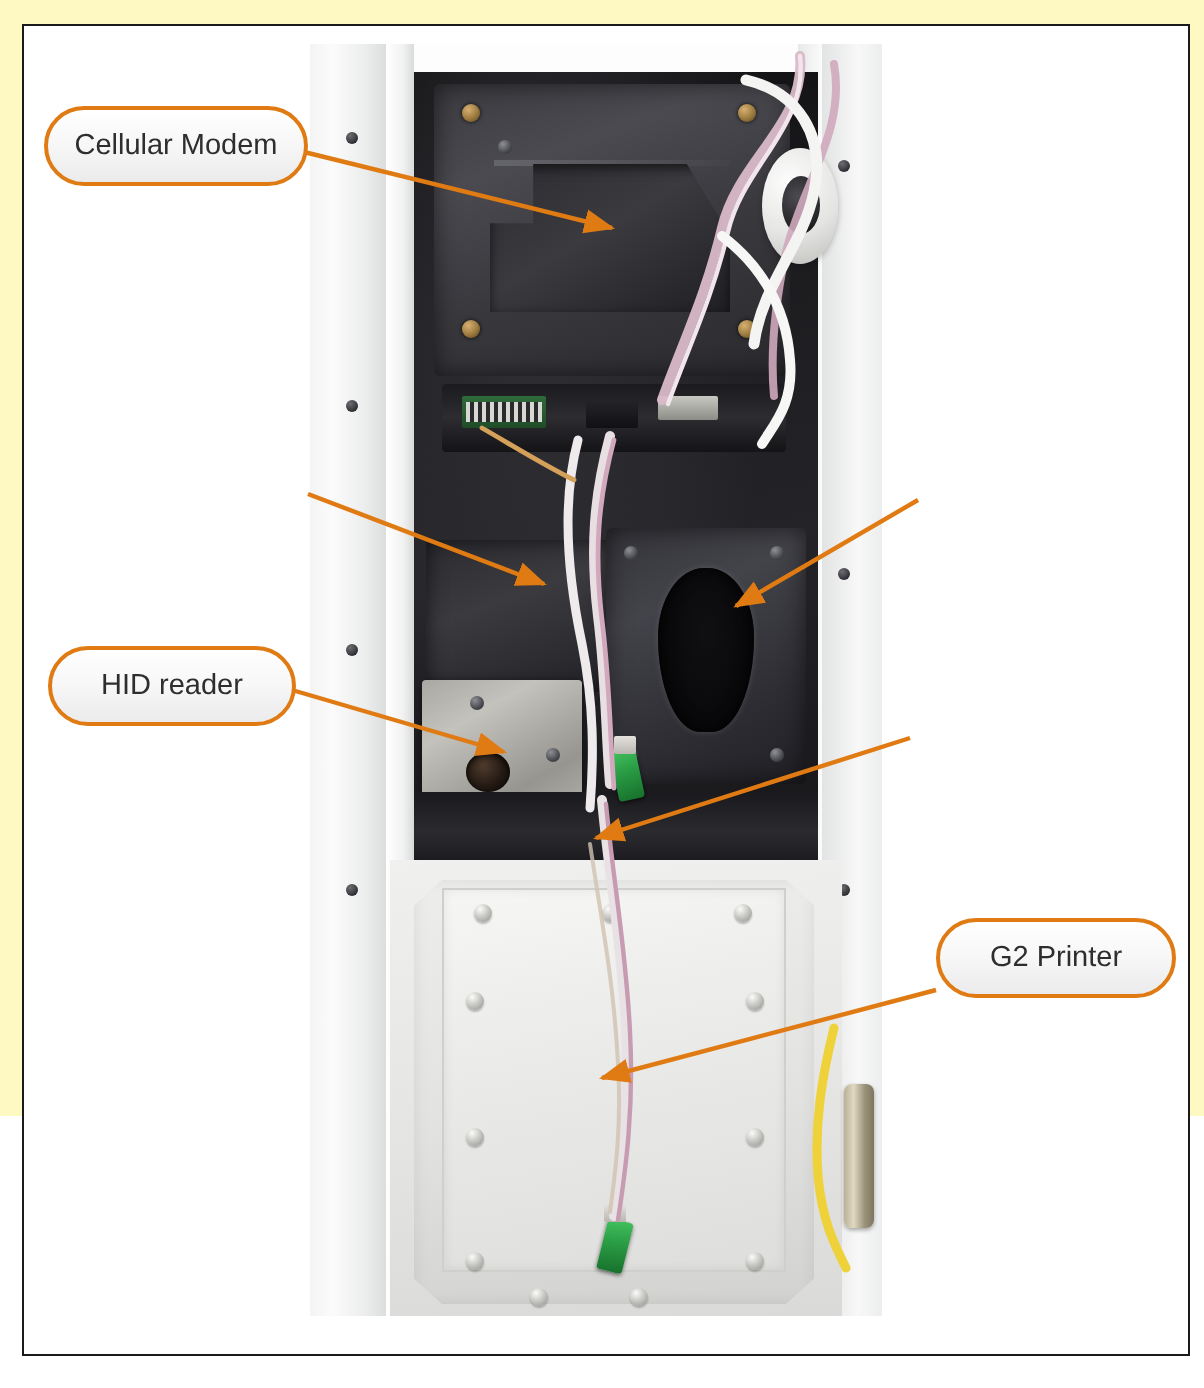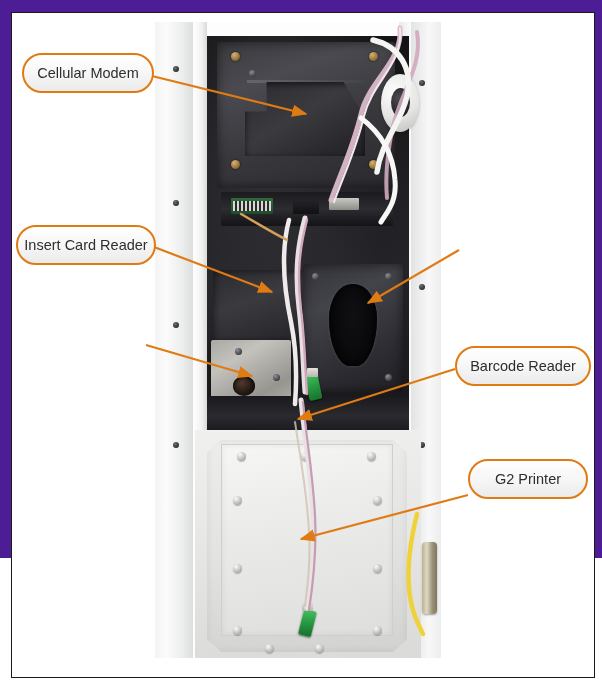--- a/index.html
+++ b/index.html
@@ -12,21 +12,21 @@
     height: 694px;
     font-family: "Liberation Sans", sans-serif;
     overflow: hidden;
   }
 
   
   #page {
     position: relative;
     width: 602px;
     height: 558px;
-    background: #4c1d95;
+    background: #fef9c3;
   }
   #frame-border {
     position: absolute;
     left: 11px;
     top: 12px;
     width: 584px;
     height: 666px;
     border: 1px solid #1a1a1a;
     box-sizing: border-box;
     background: #ffffff;
@@ -460,27 +460,24 @@
 
     <line x1="455" y1="369" x2="298" y2="419" stroke="#E07B14" stroke-width="2.2" marker-end="url(#arw)"></line>
 
     <line x1="468" y1="495" x2="301" y2="539" stroke="#E07B14" stroke-width="2.2" marker-end="url(#arw)"></line>
   </svg>
 
   <div class="callout" id="c-modem">
     <span class="line1">Cellular Modem</span>
   </div>
 
-  <div class="callout" id="c-insert">
-    <span class="line1">Insert Card Reader</span>
+
+  <div class="callout" id="c-hid">
+    <span class="line1">HID reader</span>
   </div>
 
 
-
-  <div class="callout" id="c-barcode">
-    <span class="line1">Barcode Reader</span>
-  </div>
 
   <div class="callout" id="c-printer">
     <span class="line1">G2 Printer</span>
   </div>
 
 </div>
 
 </body></html>

